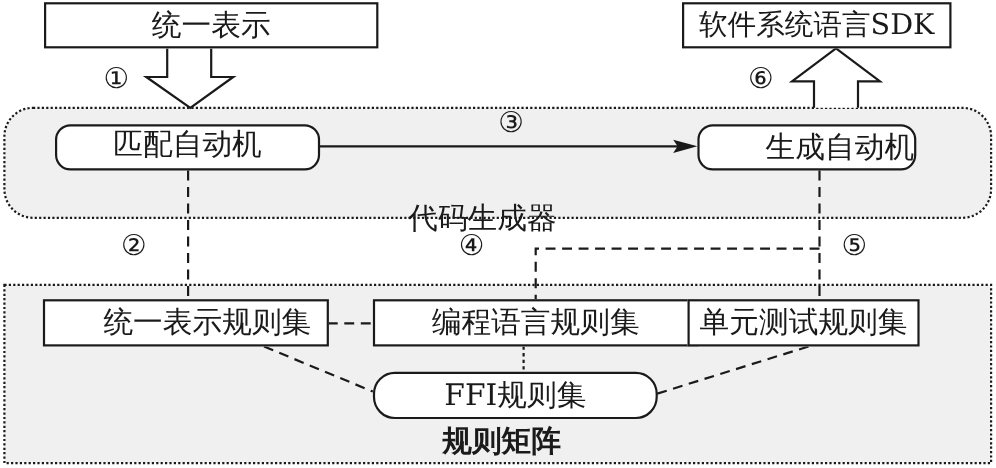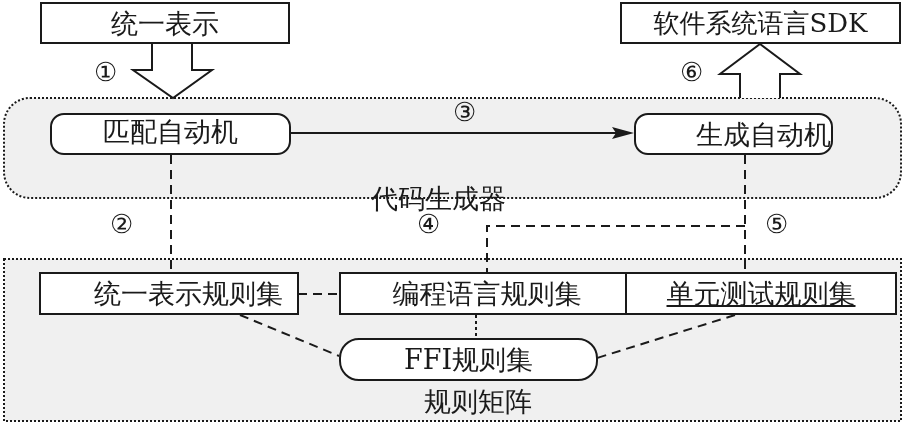--- a/index.html
+++ b/index.html
@@ -39,47 +39,47 @@
 
   <line x1="597" y1="294" x2="626" y2="294" stroke="#1a1a1a" stroke-width="2" stroke-dasharray="9 6"></line>
 
   <line x1="476" y1="315" x2="476" y2="338" stroke="#1a1a1a" stroke-width="2" stroke-dasharray="3 3"></line>
 
   <line x1="240" y1="315" x2="339" y2="356" stroke="#1a1a1a" stroke-width="2" stroke-dasharray="9 6"></line>
 
   <line x1="735" y1="315" x2="597" y2="358" stroke="#1a1a1a" stroke-width="2" stroke-dasharray="9 6"></line>
 </svg>
 
-<div class="box" style="left:40px; top:2px; width:250px; height:42px;">
+<div class="box" style="left:40px; top:2px; width:304px; height:42px;">
   <span>统一表示</span>
 </div>
-<div class="box" style="left:620px; top:2px; width:281px; height:42px; font-size:26px;justify-content:center;">
+<div class="box" style="left:620px; top:2px; width:245px; height:42px; font-size:26px;justify-content:center;">
   <span>软件系统语言SDK</span>
 </div>
 
 <div class="box pill" style="left:50px; top:113px; width:241px; height:42px;font-family:Liberation Mono, monospace;">
   <span>匹配自动机</span>
 </div>
 <div class="box pill" style="left:634px; top:113px; width:199px; height:42px;justify-content:flex-end;">
   <span>生成自动机</span>
 </div>
 <div class="label" style="left:371px; top:163px;margin-top:22px;">代码生成器</div>
 
 <div class="box" style="left:39px; top:272px; width:260px; height:43px;padding-left:39px;">
   <span>统一表示规则集</span>
 </div>
 <div class="box" style="left:339px; top:272px; width:296px; height:43px;">
   <span>编程语言规则集</span>
 </div>
-<div class="box" style="left:625px; top:272px; width:272px; height:43px;text-decoration:underline;">
+<div class="box" style="left:625px; top:272px; width:211px; height:43px;">
   <span>单元测试规则集</span>
 </div>
 <div class="box" style="left:339px; top:338px; width:259px; height:43px;border-radius:20px;">
   <span>FFI规则集</span>
 </div>
-<div class="label" style="left:424px; top:388px;">规则矩阵</div>
+<div class="label" style="left:402px; top:388px;font-weight:bold;">规则矩阵</div>
 
 <div class="num" style="left:94px; top:59px;">①</div>
 <div class="num" style="left:110px; top:211px;">②</div>
 <div class="num" style="left:453px; top:99px;">③</div>
 <div class="num" style="left:417px; top:211px;">④</div>
 <div class="num" style="left:765px; top:211px;">⑤</div>
 <div class="num" style="left:680px; top:59px;">⑥</div>
 
 </body></html>

